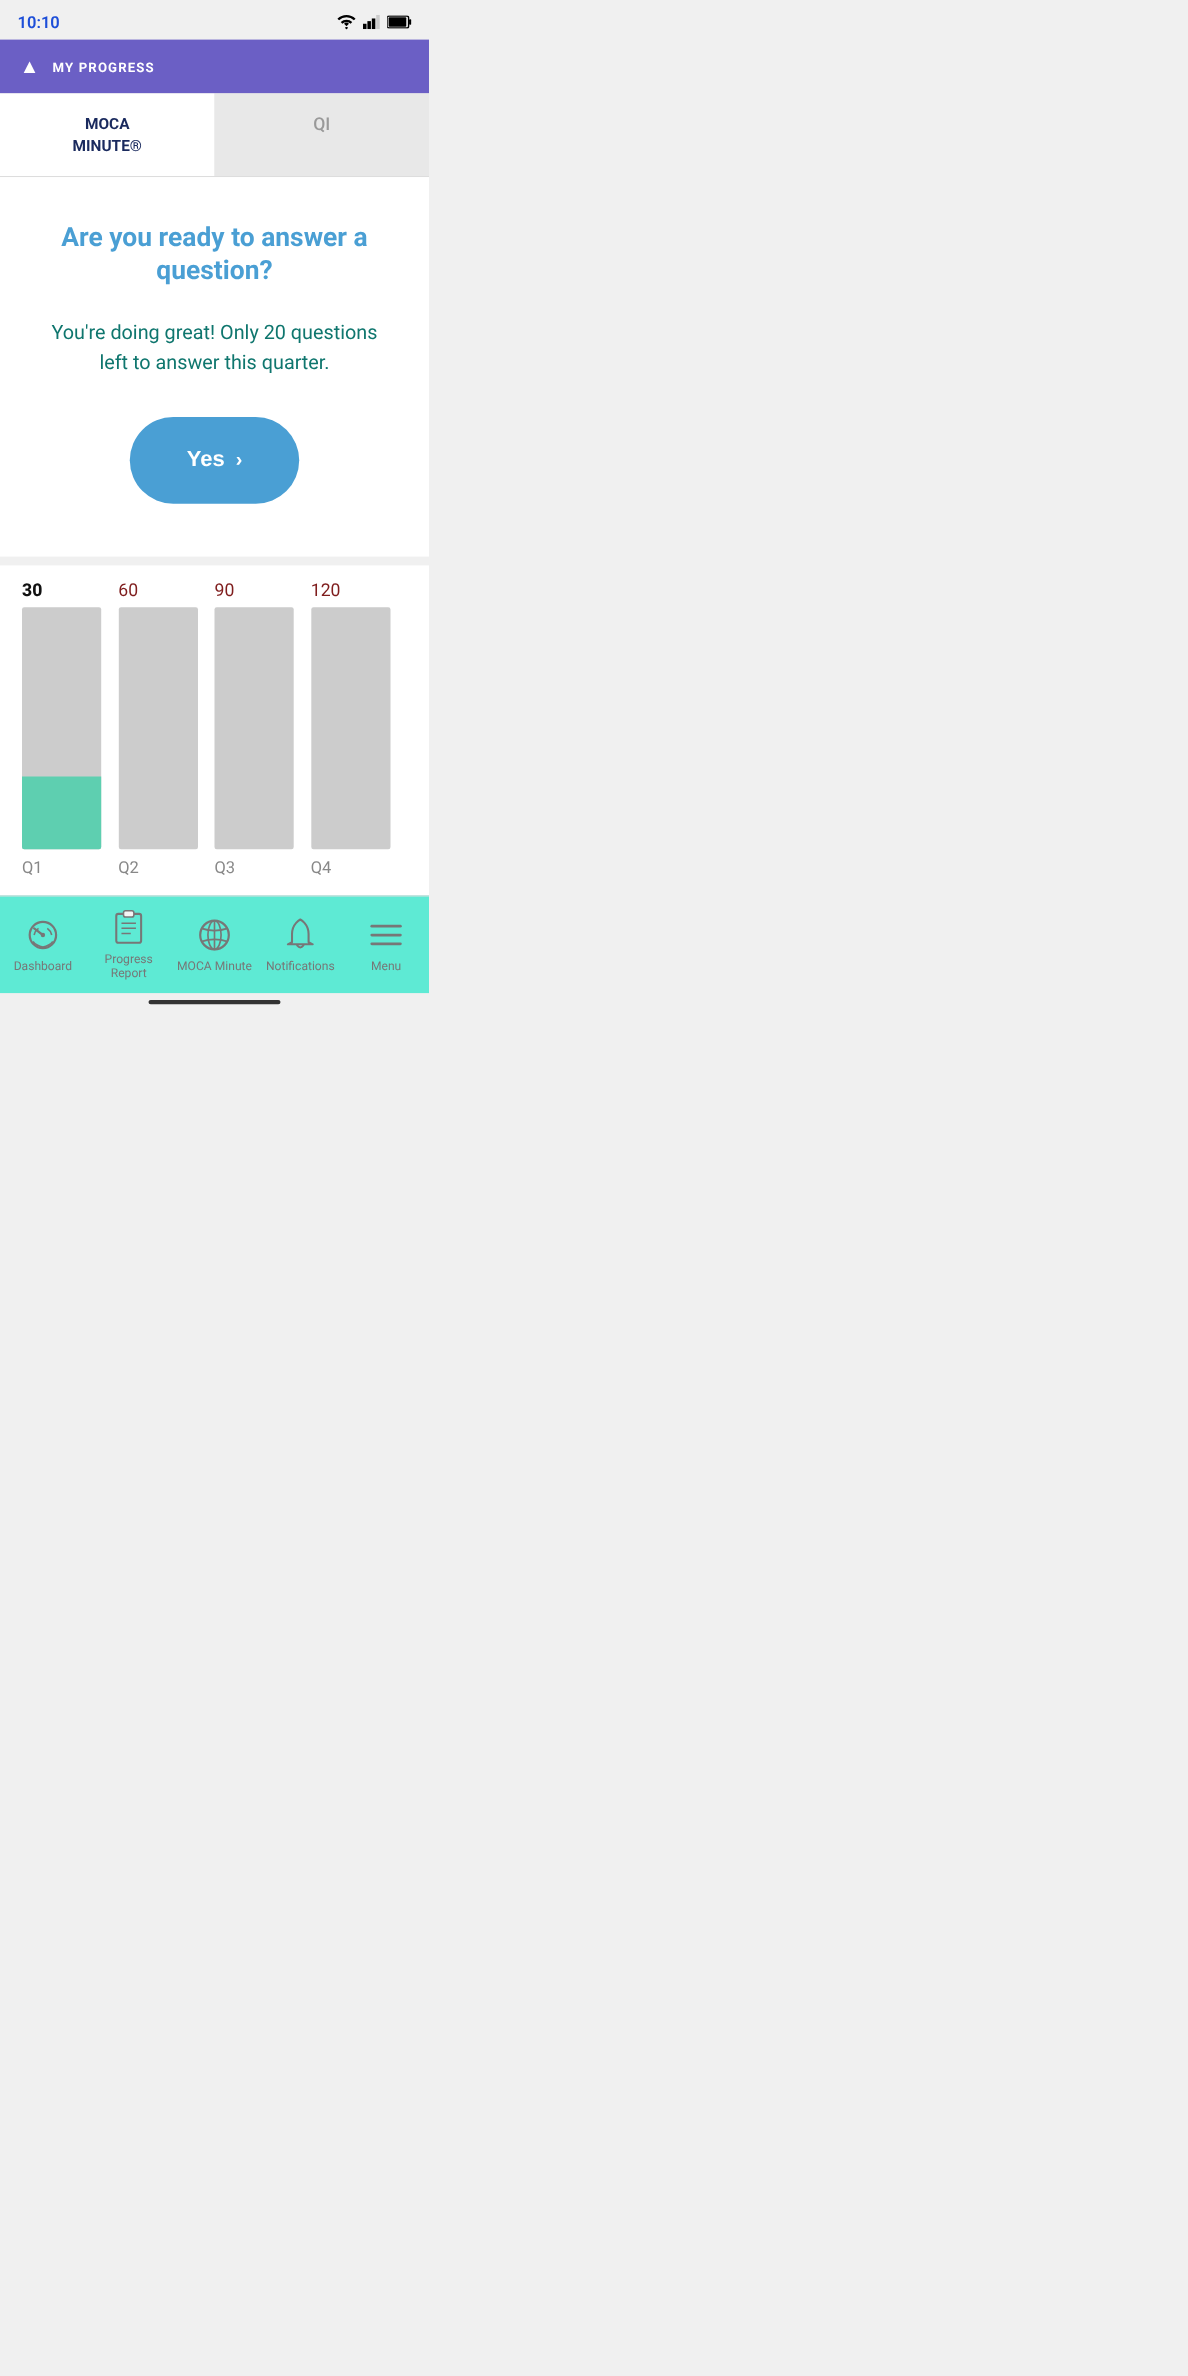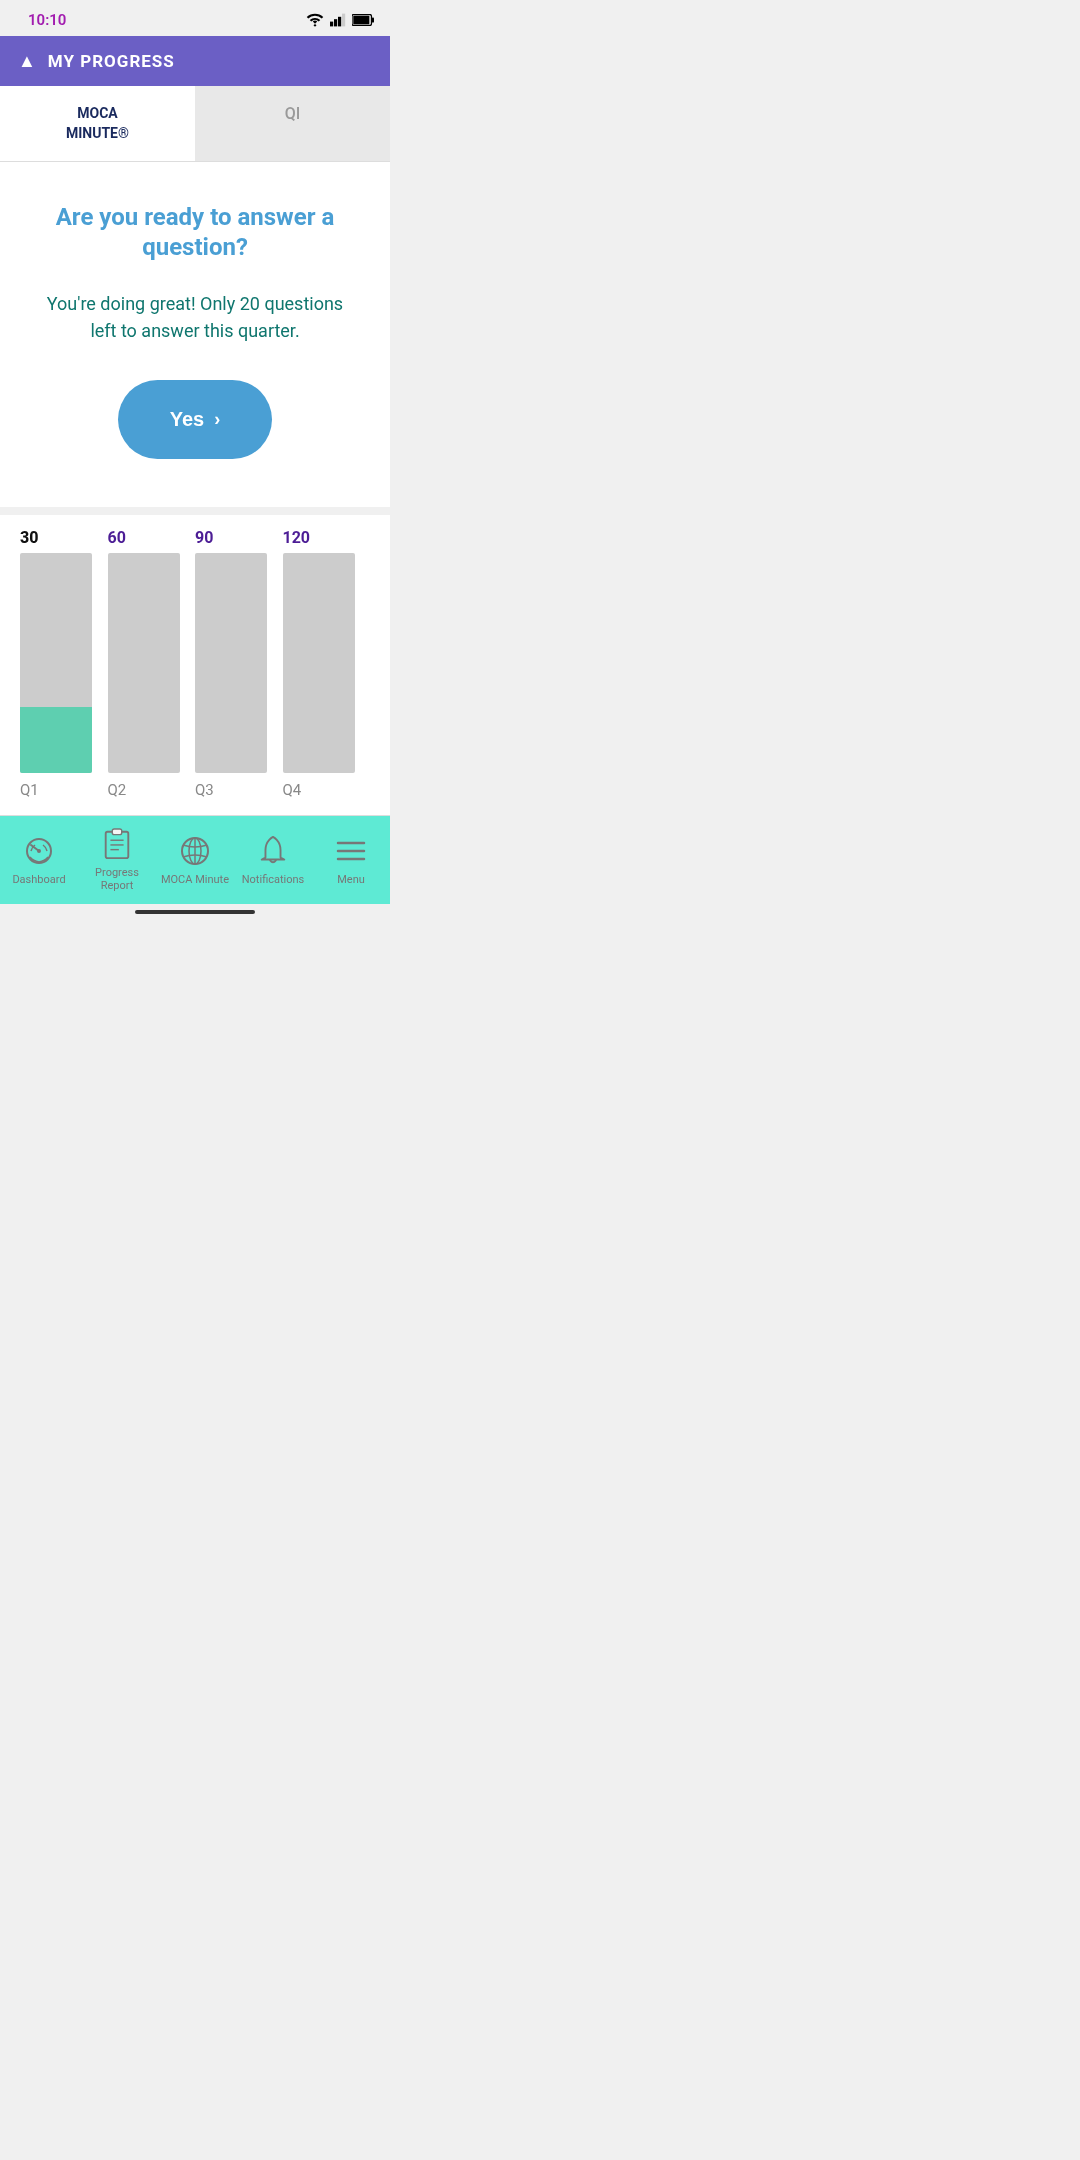--- a/index.html
+++ b/index.html
@@ -19,22 +19,21 @@
       background: #f0f0f0;
       display: flex;
       justify-content: space-between;
       align-items: center;
       padding: 8px 16px 4px;
       height: 36px;
     }
     .status-time {
       font-size: 15px;
       font-weight: 600;
-      color: #a21caf;
-      margin-left: 12px;
+      color: #1d4ed8;
     }
     .status-icons {
       display: flex;
       align-items: center;
       gap: 6px;
     }
     .status-icons svg {
       fill: #000;
     }
 
@@ -46,21 +45,21 @@
       padding: 14px 18px;
       gap: 12px;
     }
     .header-chevron {
       color: #fff;
       font-size: 18px;
       font-weight: bold;
     }
     .header-title {
       color: #fff;
-      font-size: 17px;
+      font-size: 12px;
       font-weight: 700;
       letter-spacing: 1px;
     }
 
     
     .tabs {
       display: flex;
       background: #e8e8e8;
       border-bottom: 1px solid #ddd;
     }
@@ -135,22 +134,22 @@
       height: 260px;
       padding-bottom: 0;
     }
     .bar-group {
       display: flex;
       flex-direction: column;
       width: 96px;
     }
     .bar-label-top {
       font-size: 16px;
-      font-weight: 700;
-      color: #4c1d95;
+      font-weight: 400;
+      color: #7f1d1d;
       margin-bottom: 6px;
     }
     .bar-label-top.bold {
       color: #111;
       font-weight: 800;
     }
     .bar-container {
       width: 72px;
       height: 220px;
       background: #cccccc;

